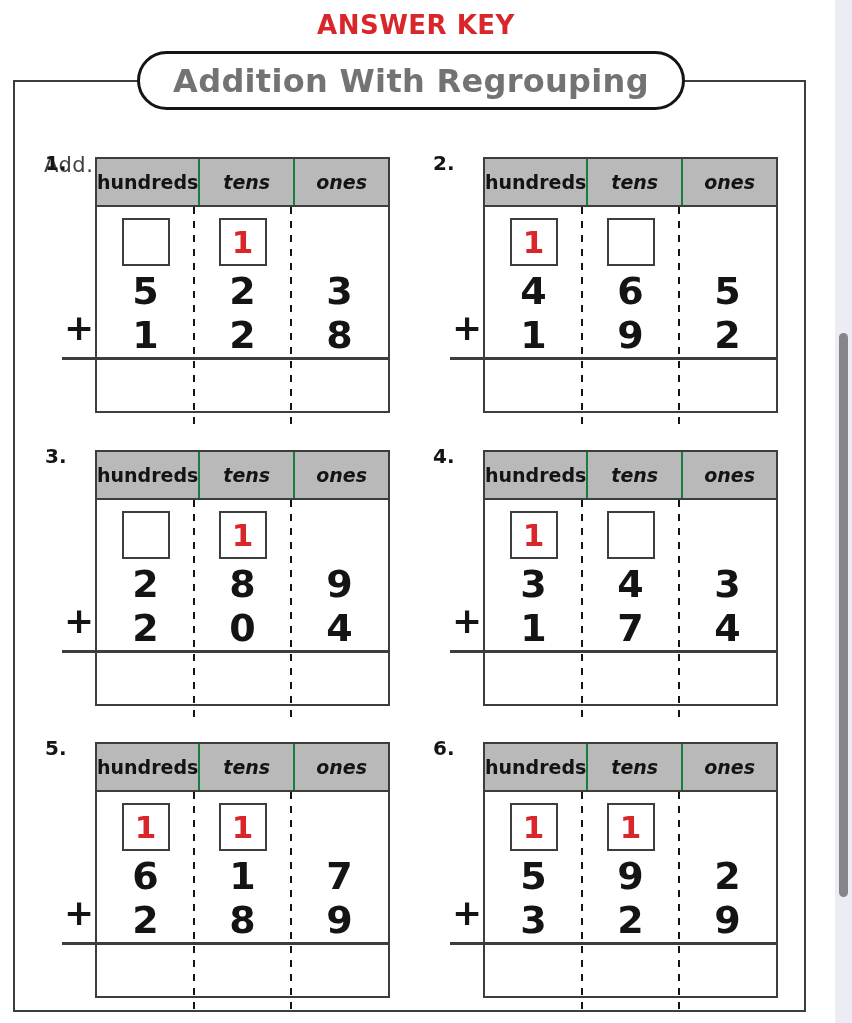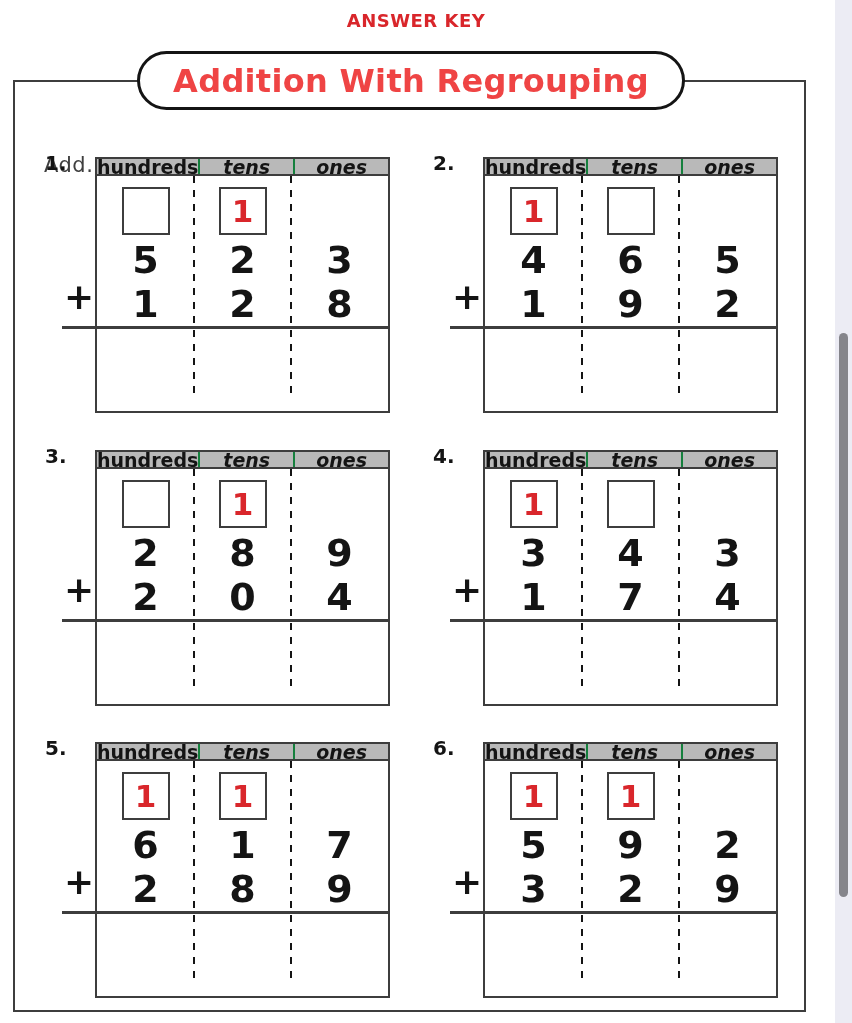--- a/index.html
+++ b/index.html
@@ -8,31 +8,31 @@
     width: 852px; height: 1023px;
     position: relative;
     background: #ffffff;
     font-family: "DejaVu Sans", "Liberation Sans", sans-serif;
   }
 
   
   .answer-key {
     position: absolute; top: 10px; left: 0; width: 832px;
     text-align: center;
-    font-size: 18px; font-weight: bold; letter-spacing: .5px;
+    font-size: 26px; font-weight: bold; letter-spacing: .5px;
     color: #d9262b;
   }
   .title-pill {
     position: absolute; left: 137px; top: 51px; width: 548px; height: 59px;
     background: #fff; border: 3px solid #141414; border-radius: 30px;
     display: flex; align-items: center; justify-content: center;
     z-index: 2;
   }
   .title-pill span {
-    font-size: 32px; font-weight: bold; color: #ef4444; letter-spacing: .3px;
+    font-size: 32px; font-weight: bold; color: #737373; letter-spacing: .3px;
   }
 
   
   .worksheet-box {
     position: absolute; left: 13px; top: 80px; width: 793px; height: 932px;
     border: 2px solid #3d3d3d; background: #fff;
   }
   .instruction {
     position: absolute; left: 44px; top: 116px;
     font-size: 21px; color: #3f3f3f; font-weight: normal; letter-spacing: .5px; margin-top: 37px;
@@ -49,21 +49,21 @@
 
   .pnum {
     position: absolute; left: -50px; top: -6px;
     font-size: 20px; font-weight: bold; color: #141414;
   }
   .pvtable {
     position: absolute; inset: 0;
     border: 2px solid #3d3d3d; background: #fff;
   }
   .phead {
-    display: flex; height: 17px;
+    display: flex; height: 48px;
     background: #b9b9b9; border-bottom: 2px solid #3d3d3d;
   }
   .hcell {
     flex: 1; display: flex; align-items: center; justify-content: center;
     font-size: 19px; font-weight: bold; color: #141414;
   }
   .hcell + .hcell { border-left: 2px solid #15803d; font-style: italic; }
 
   .pbody { position: relative; height: calc(100% - 34px); }
   .vdash {

